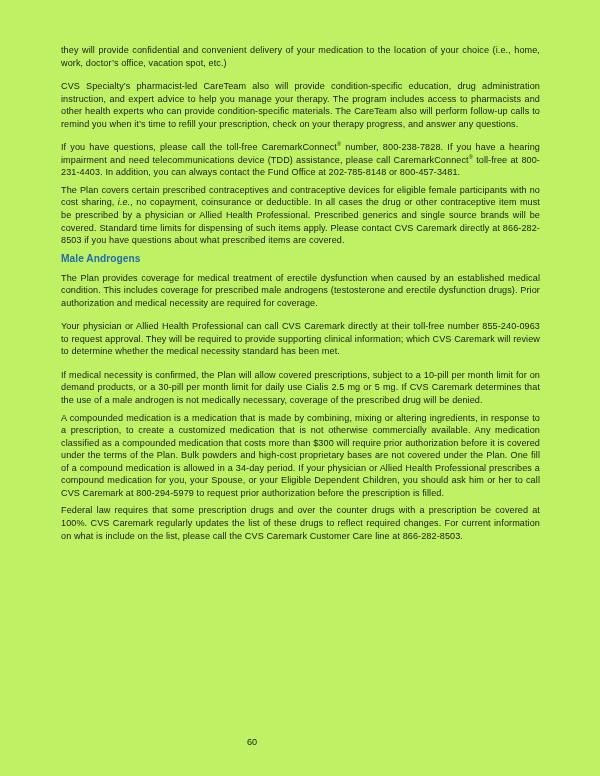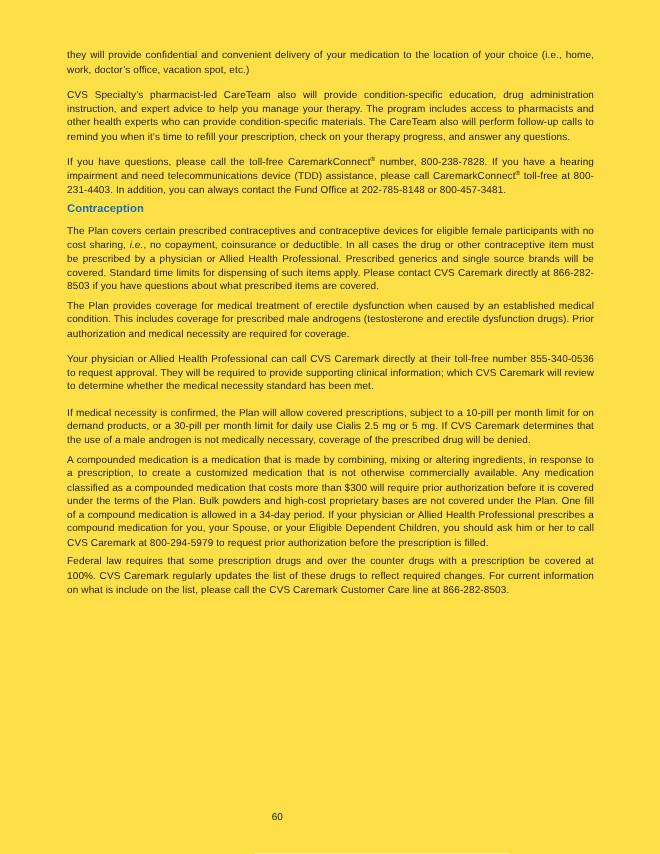--- a/index.html
+++ b/index.html
@@ -14,21 +14,21 @@
     color: #000000;
     position: relative;
     overflow: hidden;
   }
   .page {
     position: absolute;
     left: 0;
     top: 0;
     width: 600px;
     height: 776px;
-    background: #fde047;
+    background: #bef264;
   }
   .content {
     position: absolute;
     left: 61px;
     top: 44px;
     width: 479px;
   }
   p.body-text {
     margin: 0 0 11px 0;
     font-size: 9.1px;
@@ -79,26 +79,26 @@
 
 <div class="page">
   <div class="content">
     <div class="section first" id="intro-section">
         <p class="body-text">they will provide confidential and convenient delivery of your medication to the location of your choice (i.e., home, work, doctor’s office, vacation spot, etc.)</p>
         <p class="body-text">CVS Specialty’s pharmacist-led CareTeam also will provide condition-specific education, drug administration instruction, and expert advice to help you manage your therapy. The program includes access to pharmacists and other health experts who can provide condition-specific materials. The CareTeam also will perform follow-up calls to remind you when it’s time to refill your prescription, check on your therapy progress, and answer any questions.</p>
         <p class="body-text">If you have questions, please call the toll-free CaremarkConnect<sup class="reg">®</sup> number, 800-238-7828. If you have a hearing impairment and need telecommunications device (TDD) assistance, please call CaremarkConnect<sup class="reg">®</sup> toll-free at 800-231-4403. In addition, you can always contact the Fund Office at 202-785-8148 or 800-457-3481.</p>
       </div>
     <div id="sections-container">
         <div class="section">
-          <h2 class="section-heading">Contraception</h2>
           <p class="body-text">The Plan covers certain prescribed contraceptives and contraceptive devices for eligible female participants with no cost sharing, <em class="ital">i.e.</em>, no copayment, coinsurance or deductible. In all cases the drug or other contraceptive item must be prescribed by a physician or Allied Health Professional. Prescribed generics and single source brands will be covered. Standard time limits for dispensing of such items apply. Please contact CVS Caremark directly at 866-282-8503 if you have questions about what prescribed items are covered.</p>
         </div>
         <div class="section">
+          <h2 class="section-heading">Male Androgens</h2>
           <p class="body-text">The Plan provides coverage for medical treatment of erectile dysfunction when caused by an established medical condition. This includes coverage for prescribed male androgens (testosterone and erectile dysfunction drugs). Prior authorization and medical necessity are required for coverage.</p>
-          <p class="body-text">Your physician or Allied Health Professional can call CVS Caremark directly at their toll-free number 855-340-0536 to request approval. They will be required to provide supporting clinical information; which CVS Caremark will review to determine whether the medical necessity standard has been met.</p>
+          <p class="body-text">Your physician or Allied Health Professional can call CVS Caremark directly at their toll-free number 855-240-0963 to request approval. They will be required to provide supporting clinical information; which CVS Caremark will review to determine whether the medical necessity standard has been met.</p>
           <p class="body-text">If medical necessity is confirmed, the Plan will allow covered prescriptions, subject to a 10-pill per month limit for on demand products, or a 30-pill per month limit for daily use Cialis 2.5 mg or 5 mg. If CVS Caremark determines that the use of a male androgen is not medically necessary, coverage of the prescribed drug will be denied.</p>
         </div>
         <div class="section">
           <p class="body-text">A compounded medication is a medication that is made by combining, mixing or altering ingredients, in response to a prescription, to create a customized medication that is not otherwise commercially available. Any medication classified as a compounded medication that costs more than $300 will require prior authorization before it is covered under the terms of the Plan. Bulk powders and high-cost proprietary bases are not covered under the Plan. One fill of a compound medication is allowed in a 34-day period. If your physician or Allied Health Professional prescribes a compound medication for you, your Spouse, or your Eligible Dependent Children, you should ask him or her to call CVS Caremark at 800-294-5979 to request prior authorization before the prescription is filled.</p>
         </div>
         <div class="section">
           <p class="body-text">Federal law requires that some prescription drugs and over the counter drugs with a prescription be covered at 100%. CVS Caremark regularly updates the list of these drugs to reflect required changes. For current information on what is include on the list, please call the CVS Caremark Customer Care line at 866-282-8503.</p>
         </div>
       </div>
   </div>

